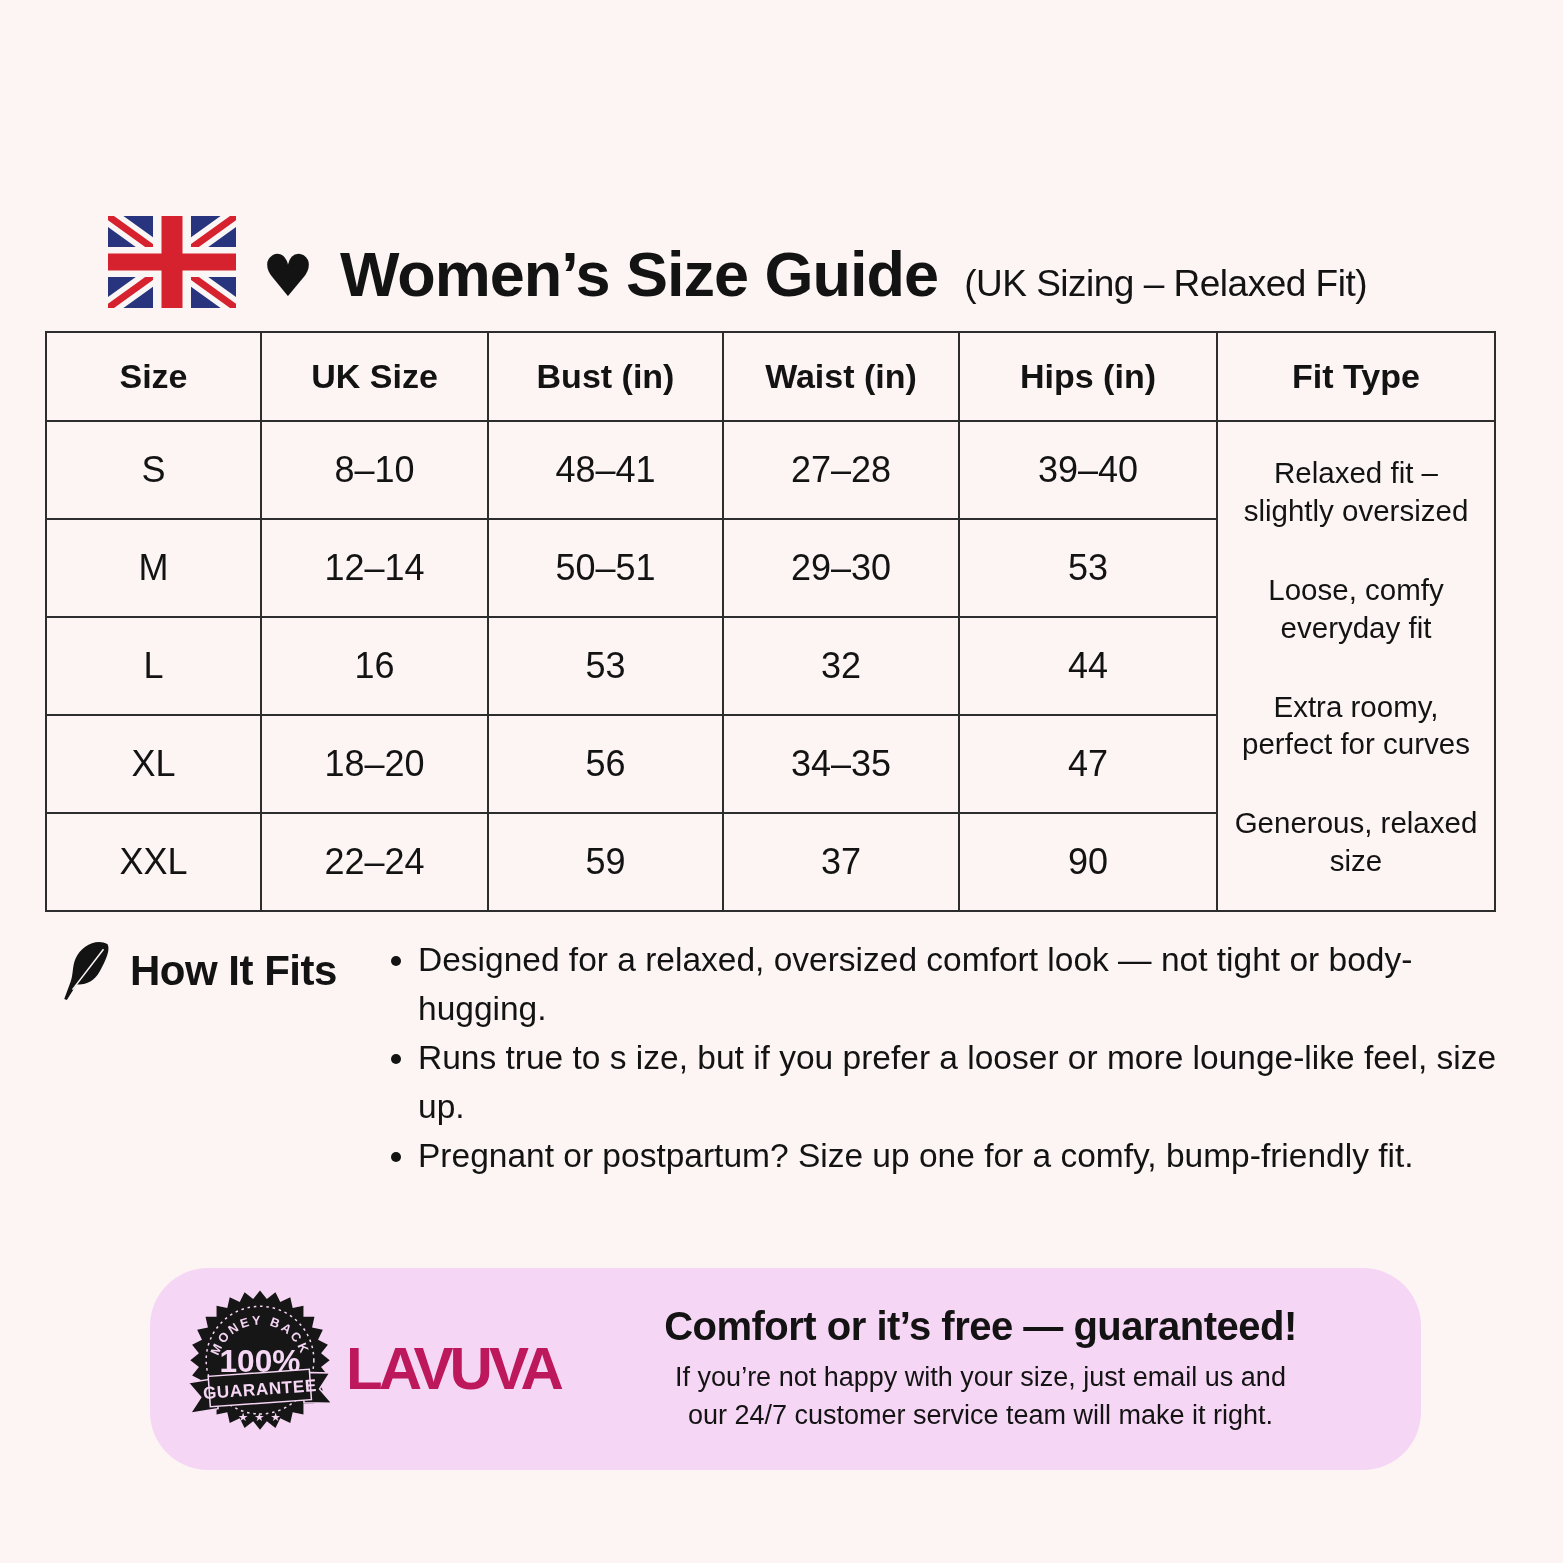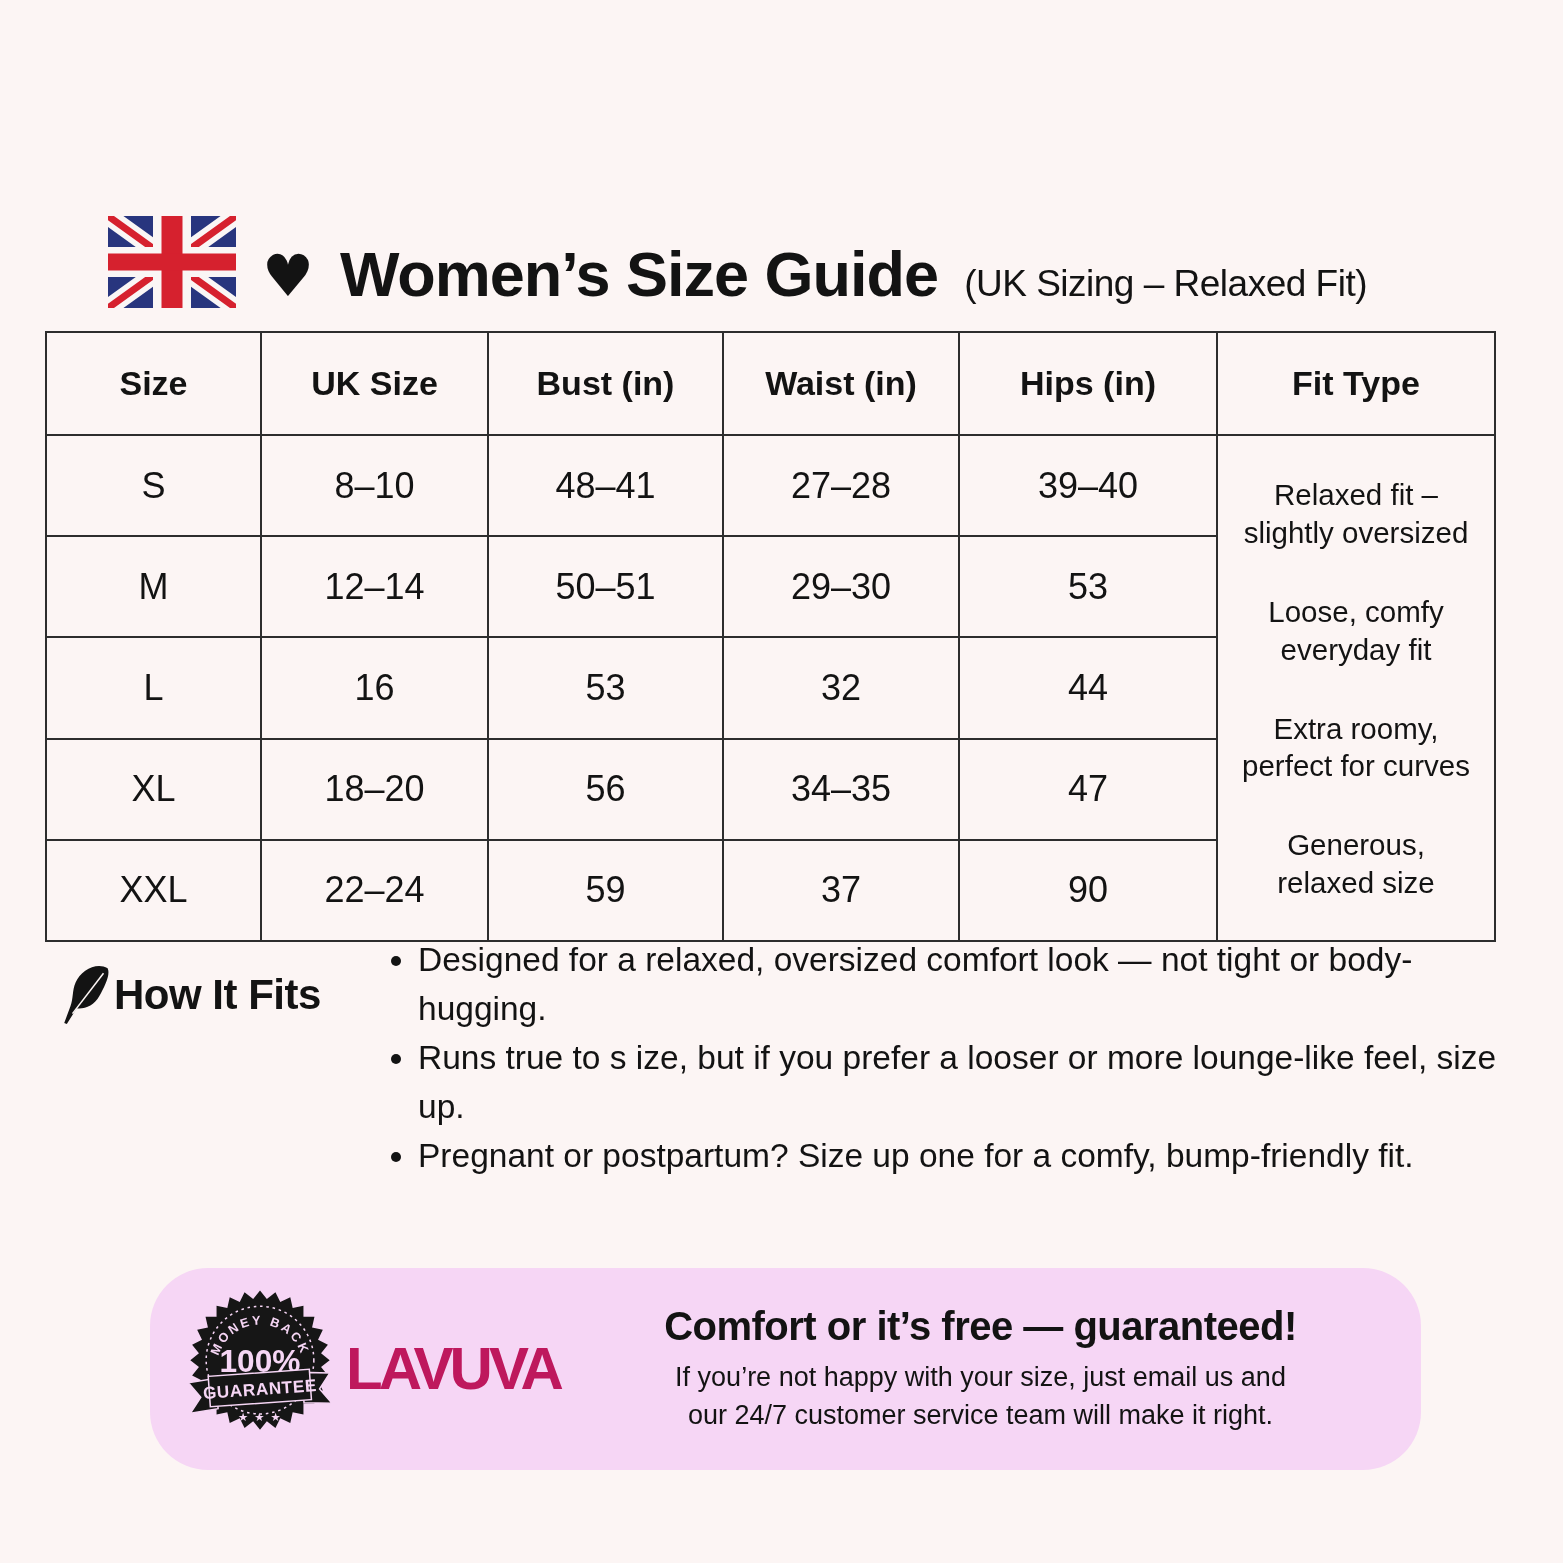--- a/index.html
+++ b/index.html
@@ -27,35 +27,35 @@
   .size-table-wrap { position:absolute; left:45px; top:331px; }
   table.size-table {
     border-collapse:collapse; table-layout:fixed;
     width:1449px;
   }
   table.size-table th, table.size-table td {
     border:2px solid #2d2d2d;
     text-align:center; vertical-align:middle;
     background:transparent;
   }
-  table.size-table th { height:103px; font-size:34px; font-weight:700; }
+  table.size-table th { height:89px; font-size:34px; font-weight:700; }
   table.size-table td { height:96px; font-size:36px; font-weight:400; }
   td.size-cell { font-weight:700; font-size:35px; }
-  td.fit-cell { vertical-align:top; padding:12px; }
+  td.fit-cell { vertical-align:top; padding:4px; }
   .fit-stack {
     height:100%; min-height:480px;
     display:flex; flex-direction:column; justify-content:space-between;
     padding:28px 10px 26px;
   }
   .fit-stack p { font-size:29.5px; line-height:1.28; font-weight:400; }
 
   
   .hif-head {
-    position:absolute; left:62px; top:964px;
-    display:flex; align-items:center; 
+    position:absolute; left:62px; top:940px;
+    display:flex; align-items:center; gap:16px;
   }
   .quill { width:52px; height:62px; }
   .hif-title { font-size:42px; font-weight:800; letter-spacing:-0.5px; }
   .hif-bullets {
     position:absolute; left:418px; top:936px; width:1100px;
     list-style:disc outside;
   }
   .hif-bullets li {
     font-size:33.5px; line-height:1.45; margin:0 0 1px 0;
   }

